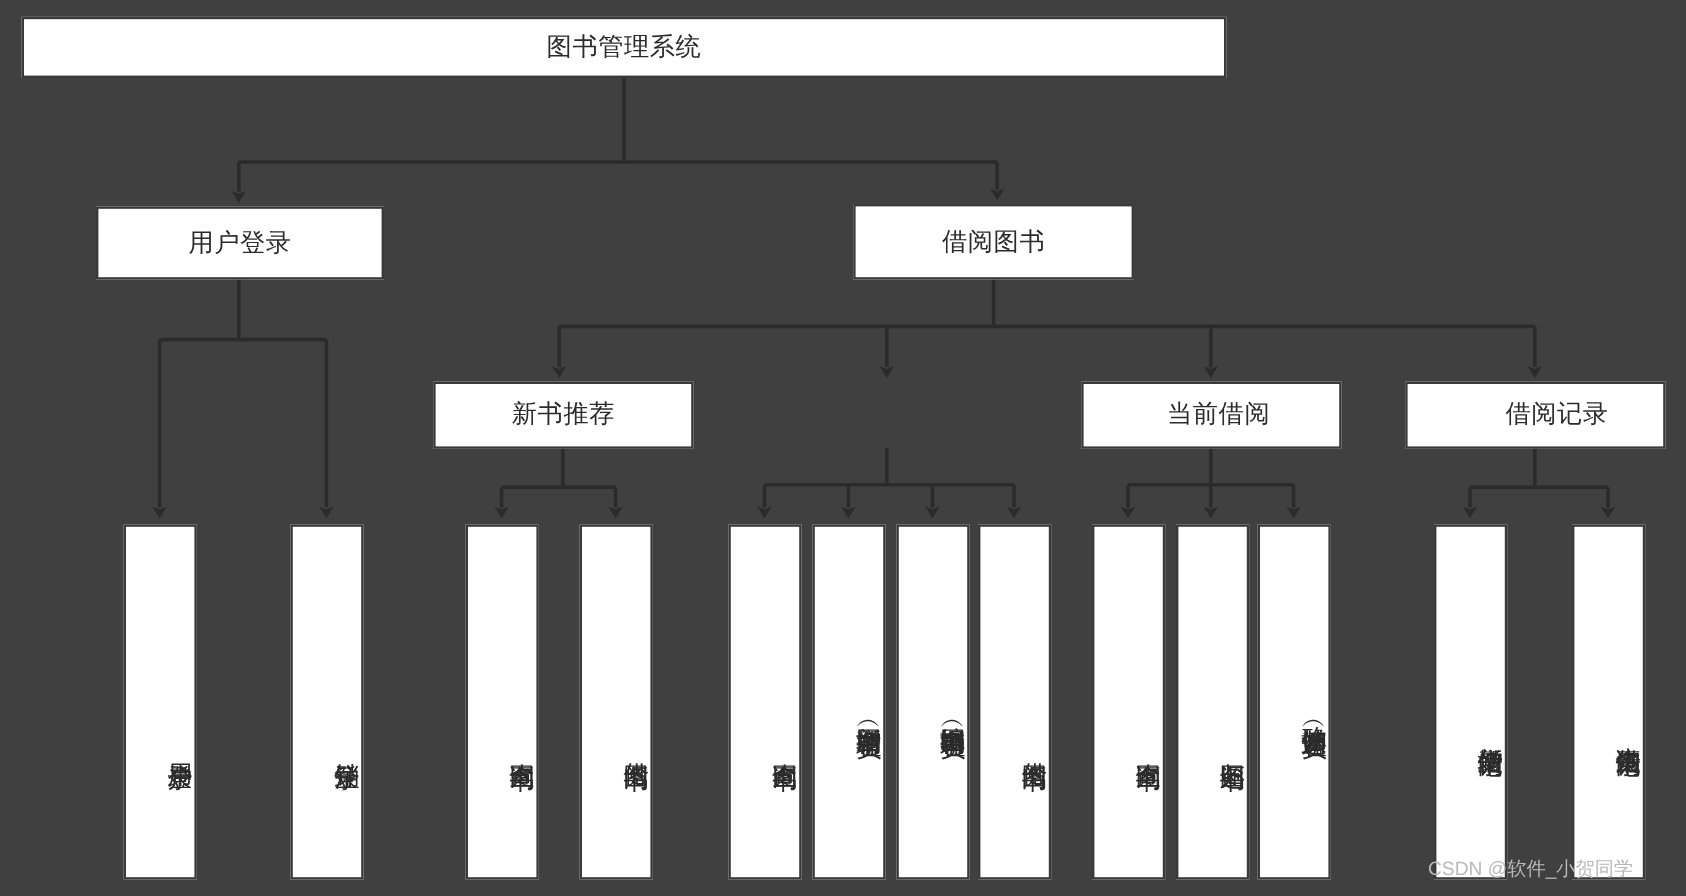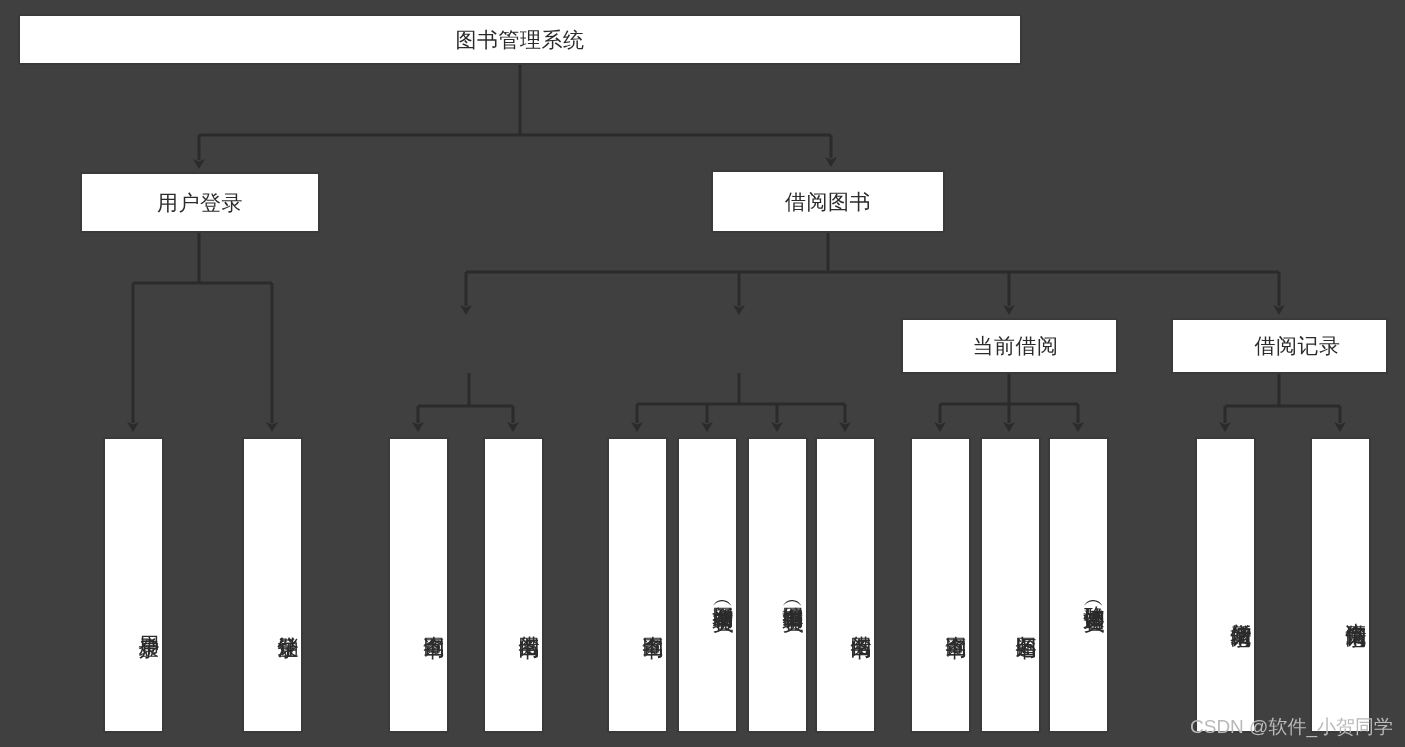--- a/index.html
+++ b/index.html
@@ -51,21 +51,21 @@
   .node.vert.pad-top-xl { padding-top: 48px; }
   .node.vert.pad-top-xxl { padding-top: 72px; }
   .node-label {
     display: block;
     white-space: nowrap;
   }
   #watermark {
     position: absolute;
     left: 1190px;
     top: 714px;
-    font-size: 19px;
+    font-size: 16px;
     color: #b9b9b9;
     white-space: nowrap;
     font-family: "Liberation Sans", "DejaVu Sans", sans-serif;
   }
 </style>
 </head>
 <body>
 
 <div id="canvas">
 
@@ -123,20 +123,23 @@
     <span class="node-label">图书管理系统</span>
   </div>
 
   <div class="node horiz" style="left:80px; top:172px; width:240px; height:61px;">
     <span class="node-label">用户登录</span>
   </div>
   <div class="node horiz" style="left:711px; top:170px; width:234px; height:63px;">
     <span class="node-label">借阅图书</span>
   </div>
 
+  <div class="node horiz" style="left:361px; top:318px; width:217px; height:56px;">
+    <span class="node-label">新书推荐</span>
+  </div>
   <div class="node horiz" style="left:901px; top:318px; width:217px; height:56px;padding-left:12px;">
     <span class="node-label">当前借阅</span>
   </div>
   <div class="node horiz" style="left:1171px; top:318px; width:217px; height:56px;padding-left:36px;">
     <span class="node-label">借阅记录</span>
   </div>
 
   <div class="node vert pad-top-xxl" style="left:103px; top:437px; width:61px; height:296px;">
     <span class="node-label">用户登录</span>
   </div>

